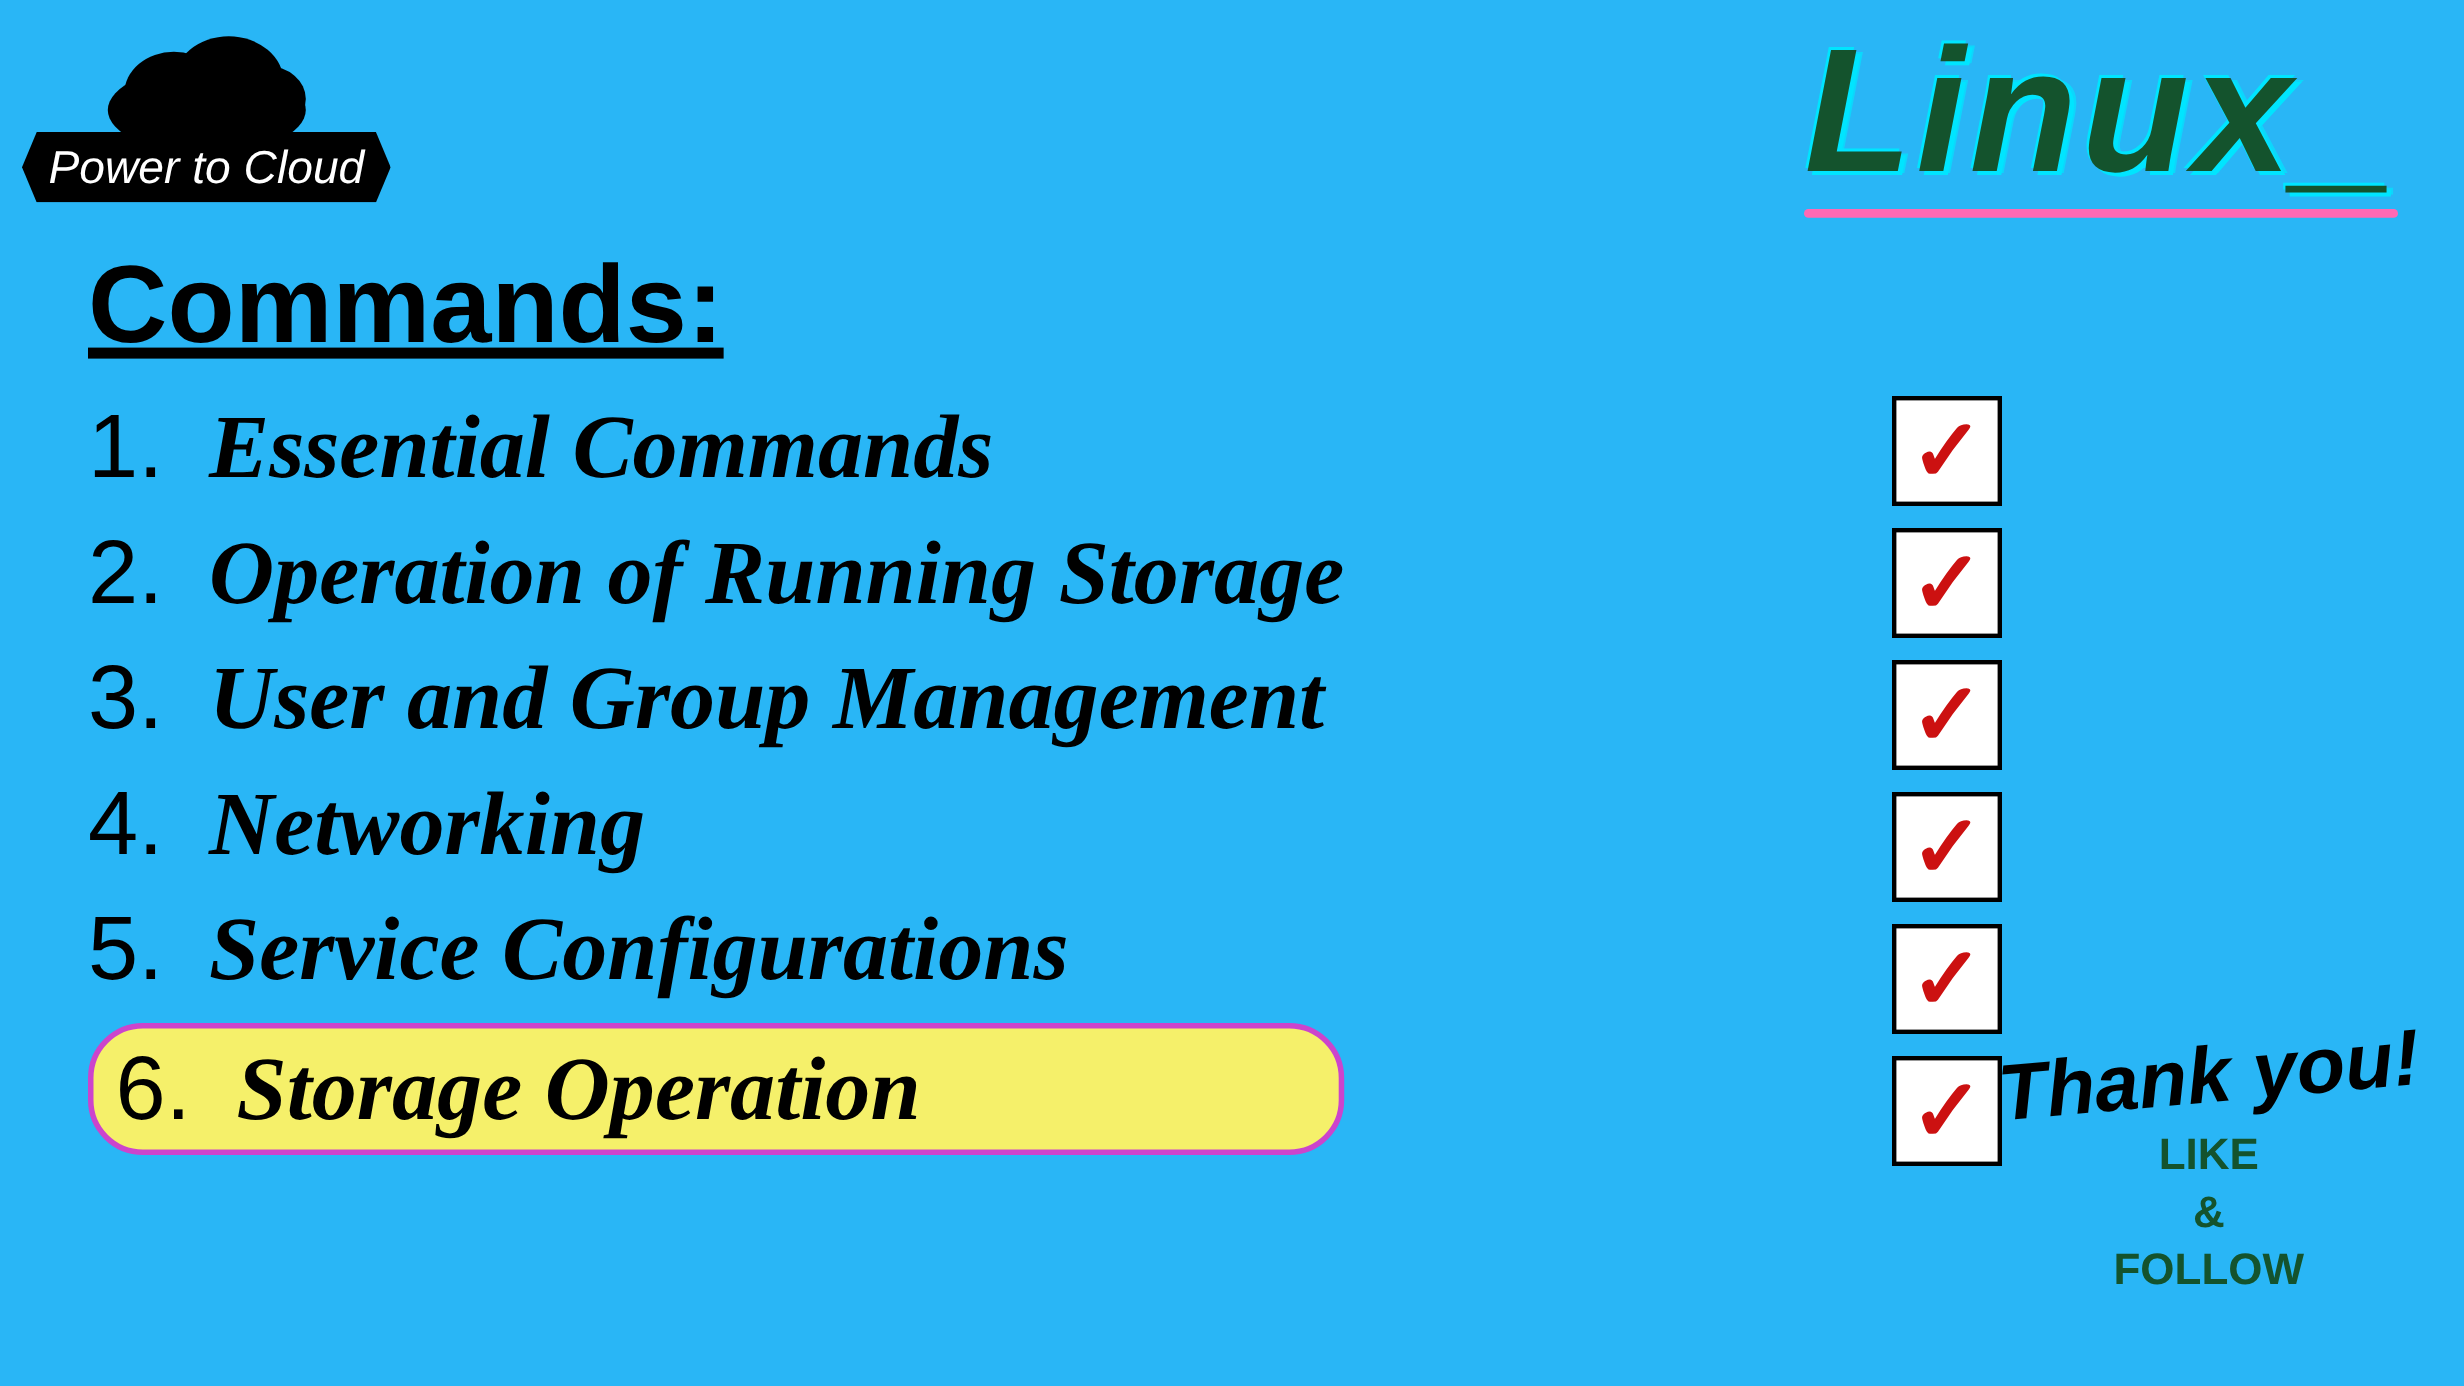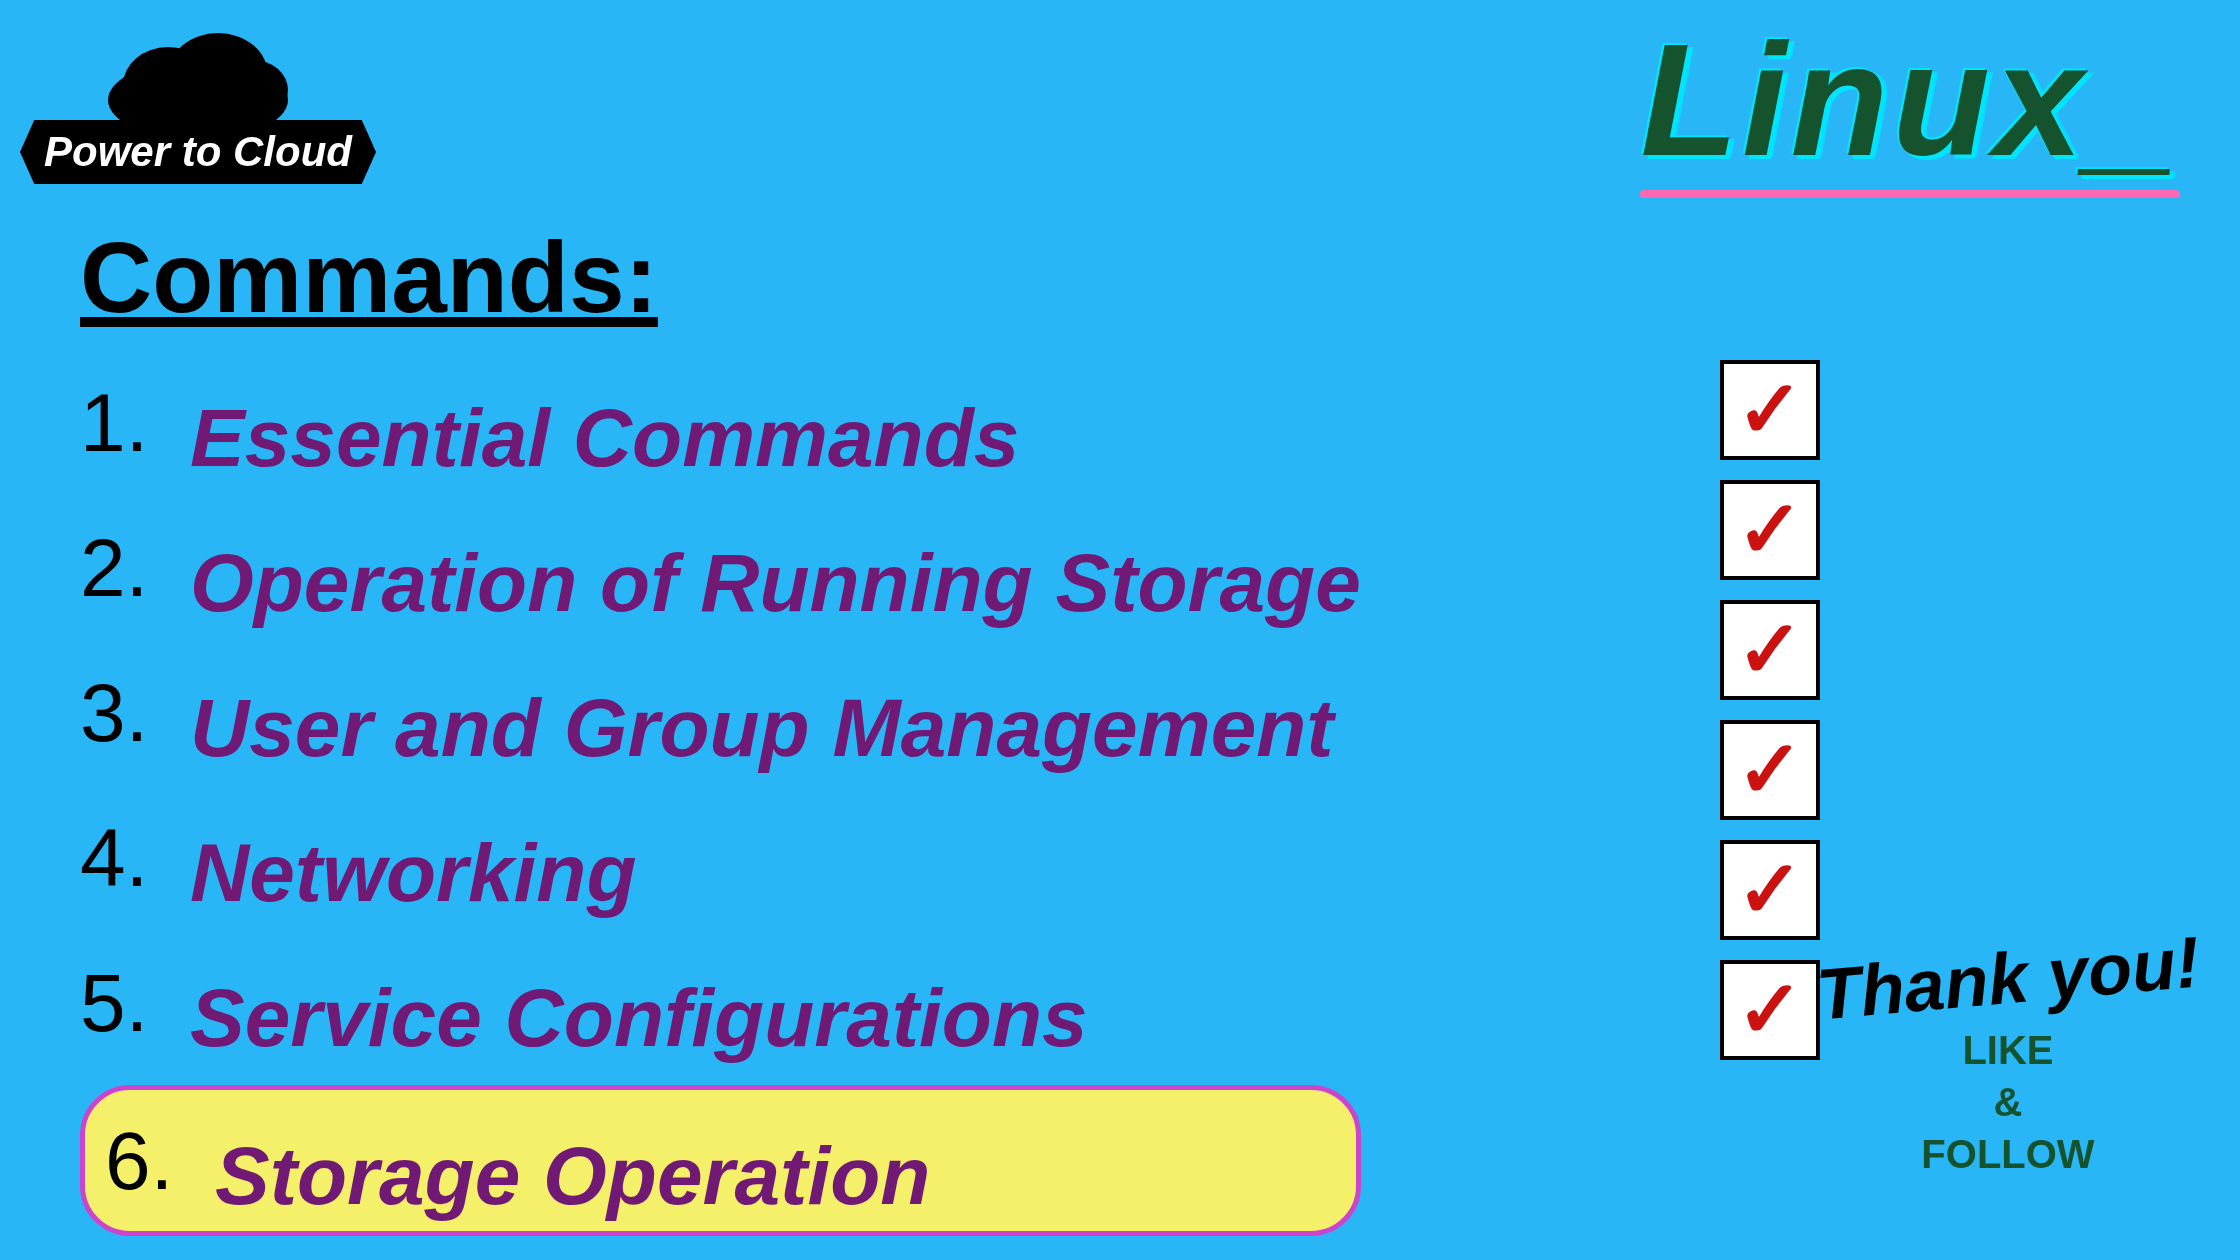--- a/index.html
+++ b/index.html
@@ -25,21 +25,21 @@
 
     .cloud-icon {
       width: 200px;
       height: 120px;
     }
 
     .logo-banner {
       background: black;
       color: white;
       font-size: 42px;
-      font-weight: bold;
+      font-weight: normal;
       font-style: italic;
       padding: 8px 24px;
       clip-path: polygon(4% 0%, 96% 0%, 100% 50%, 96% 100%, 4% 100%, 0% 50%);
       margin-top: -20px;
       white-space: nowrap;
     }
 
     
     .linux-title {
       position: absolute;
@@ -100,23 +100,22 @@
       font-weight: 400;
       color: black;
       min-width: 110px;
       font-family: Arial, sans-serif;
     }
 
     .module-label {
       font-size: 82px;
       font-weight: 900;
       font-style: italic;
-      color: #701a75;
-      font-family: Liberation Sans, sans-serif;
-      margin-top: 31px;
+      color: #000000;
+      font-family: Liberation Serif, serif;
     }
 
     
     .module-item.highlighted {
       background: #f5f06a;
       border: 5px solid #cc44cc;
       border-radius: 50px;
       padding: 8px 40px 8px 20px;
     }
 

